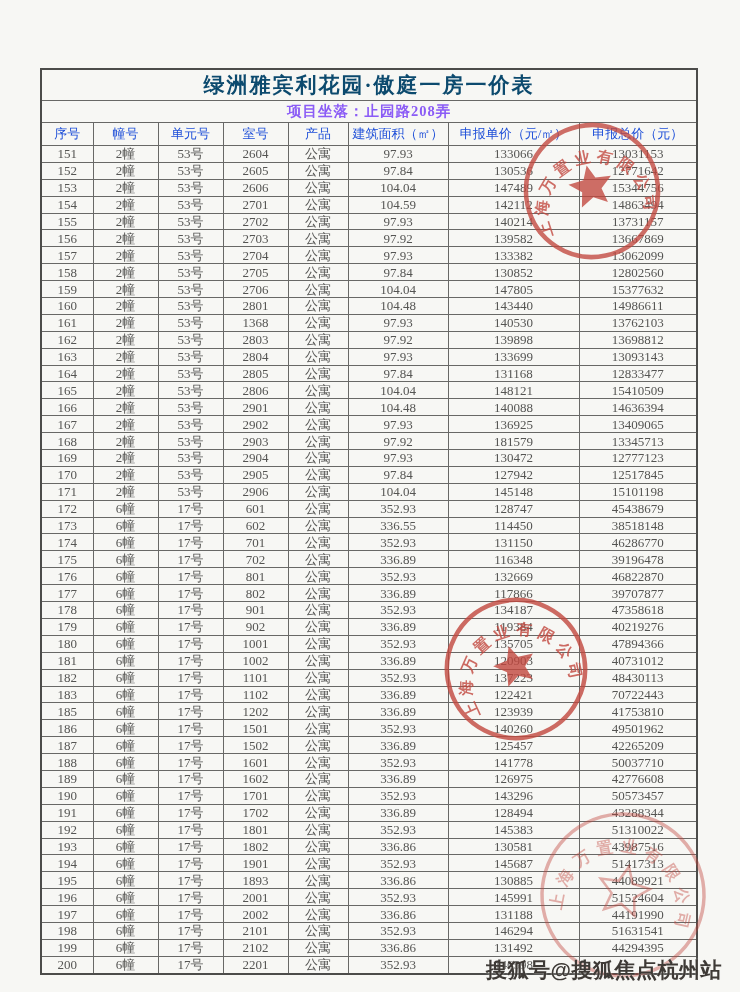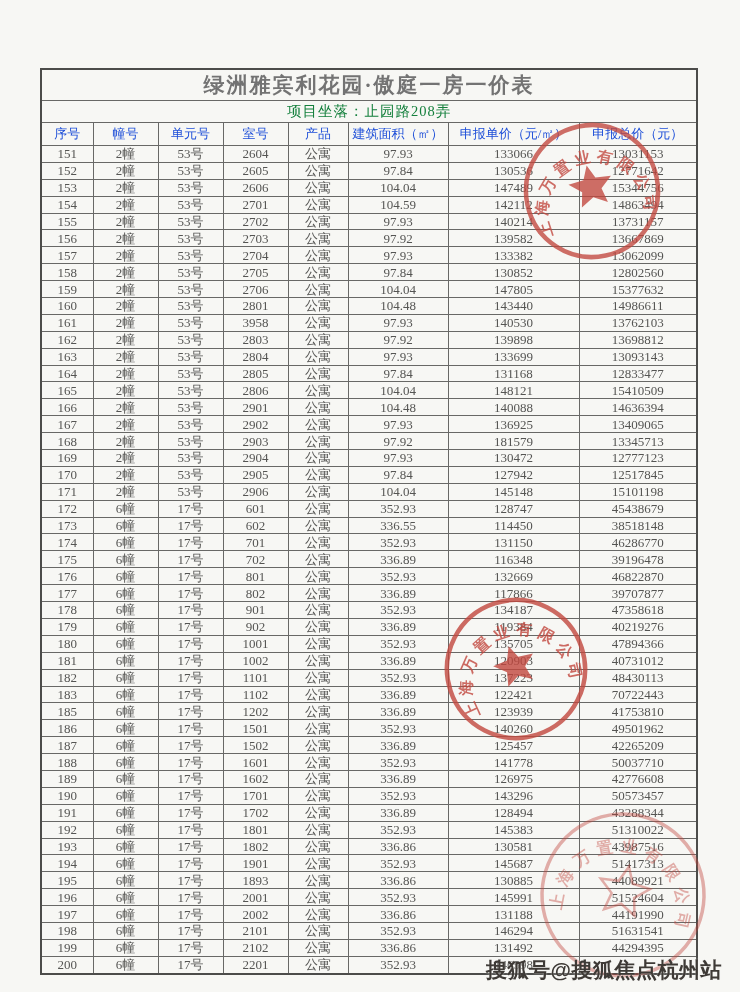--- a/index.html
+++ b/index.html
@@ -14,25 +14,25 @@
     color:#4d4d4d;
   }
   table.price-table td,table.price-table th{
     border:1px solid #686866;
     text-align:center;vertical-align:middle;
     padding:0;overflow:hidden;white-space:nowrap;
     font-weight:normal;
   }
   table.price-table{border:2px solid #4c4c4a;}
   tr.title-row td{
-    height:30px;font-size:21px;font-weight:bold;color:#737373;
+    height:30px;font-size:21px;font-weight:bold;color:#0c4a6e;
     letter-spacing:2px;
   }
   tr.subtitle-row td{
-    height:21px;font-size:14.5px;font-weight:normal;color:#15803d;
+    height:21px;font-size:14.5px;font-weight:bold;color:#8b5cf6;
     letter-spacing:1px;
   }
   tr.header-row th{
     height:22px;font-size:13px;color:#1d4ed8;
   }
   tbody.data-rows td{
     height:15.9px;font-size:13px;color:#555553;
     line-height:1;
   }
   
@@ -180,21 +180,21 @@
           <td>2801</td>
           <td>公寓</td>
           <td>104.48</td>
           <td>143440</td>
           <td>14986611</td>
         </tr>
         <tr>
           <td>161</td>
           <td>2幢</td>
           <td>53号</td>
-          <td>3958</td>
+          <td>1368</td>
           <td>公寓</td>
           <td>97.93</td>
           <td>140530</td>
           <td>13762103</td>
         </tr>
         <tr>
           <td>162</td>
           <td>2幢</td>
           <td>53号</td>
           <td>2803</td>

